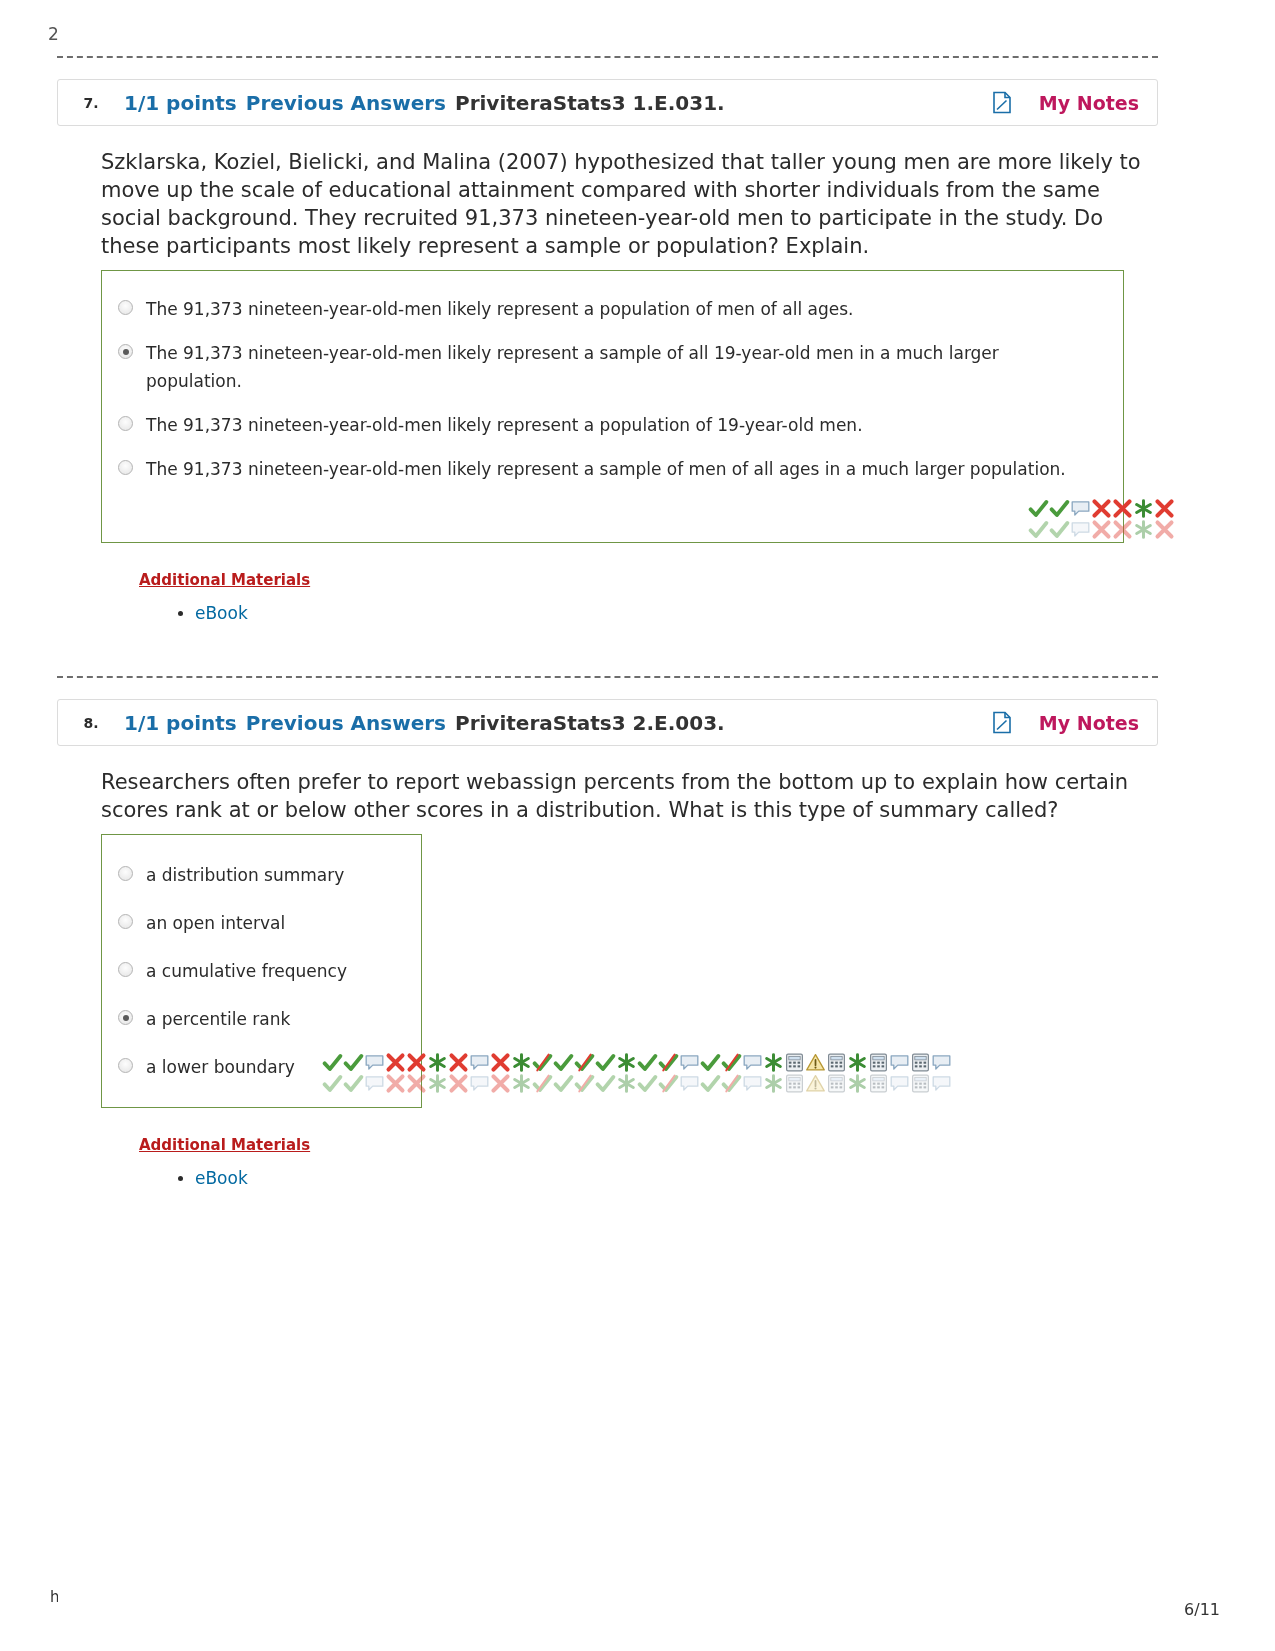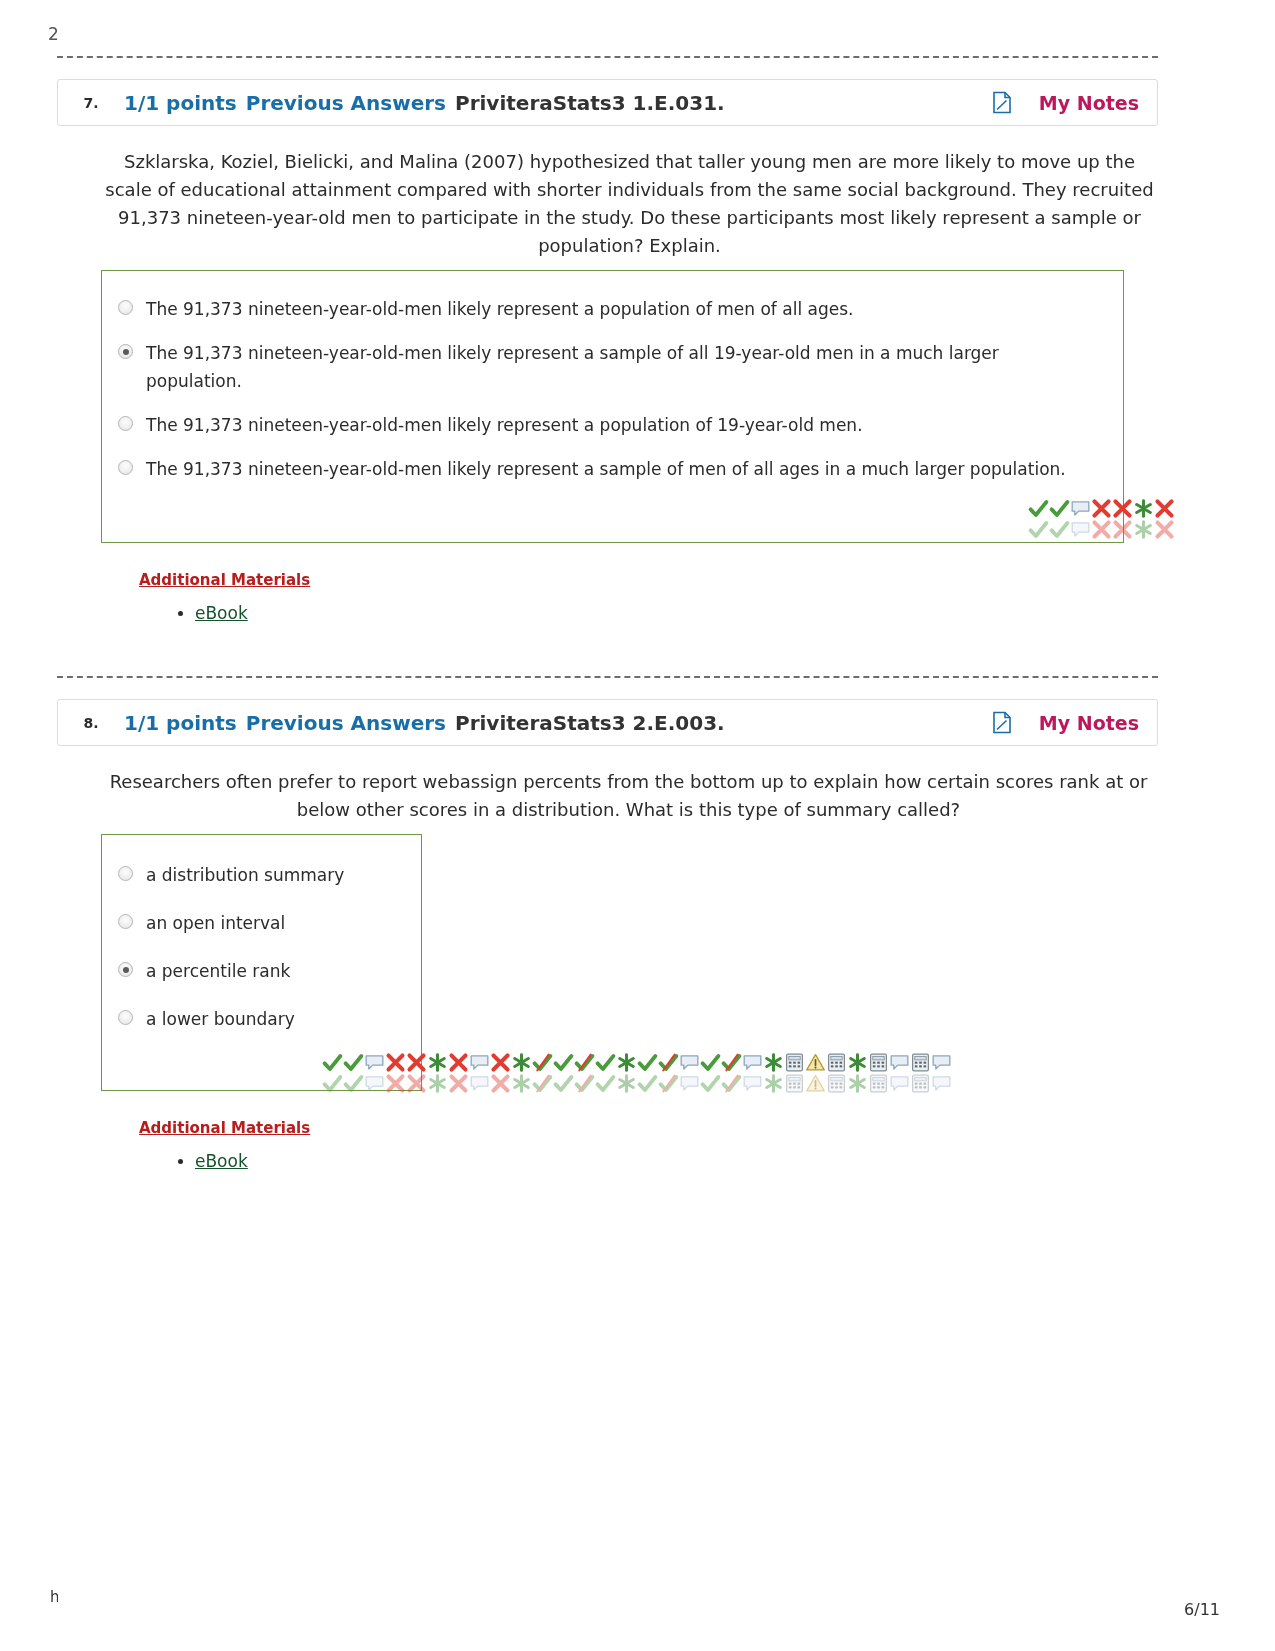--- a/index.html
+++ b/index.html
@@ -97,25 +97,24 @@
     color: #be185d;
     white-space: nowrap;
   }
   .note-icon { display: block; width: 20px; height: 23px; }
 
   
   .q-body {
     padding: 22px 0 0 44px;
   }
   .q-text {
-    font-size: 18px;
+    font-size: 21px;
     line-height: 28px;
     color: #2b2b2b;
     max-width: 1060px;
-    text-align: center;
   }
   #question-8 .q-text { max-width: 1055px; }
 
   
   .answer-box {
     box-sizing: border-box;
     border: 1px solid #6f9645;
     background: #ffffff;
     margin-top: 10px;
     padding: 16px 14px 16px 12px;
@@ -192,22 +191,21 @@
     color: #b91c1c;
     text-decoration: underline;
   }
   .addl-list {
     margin: 14px 0 0 0;
     padding-left: 56px;
     list-style: disc;
   }
   .addl-list li { font-size: 16px; color: #2b2b2b; }
   .addl-link {
-    color: #14532d;
-    text-decoration: underline;
+    color: #0369a1;
     font-size: 17px;
     cursor: pointer;
   }
 
   
   .footer {
     position: absolute;
     left: 0;
     top: 1588px;
     width: 1275px;
@@ -368,20 +366,24 @@
       <div class="answer-box" id="answers-8">
         <div class="choice">
           <span class="radio"></span>
           <span class="choice-label">a distribution summary</span>
         </div>
         <div class="choice">
           <span class="radio"></span>
           <span class="choice-label">an open interval</span>
         </div>
         <div class="choice">
+          <span class="radio"></span>
+          <span class="choice-label">a cumulative frequency</span>
+        </div>
+        <div class="choice">
           <span class="radio checked"></span>
           <span class="choice-label">a percentile rank</span>
         </div>
         <div class="choice">
           <span class="radio"></span>
           <span class="choice-label">a lower boundary</span>
         </div>
       </div>
 
       <div class="addl">

